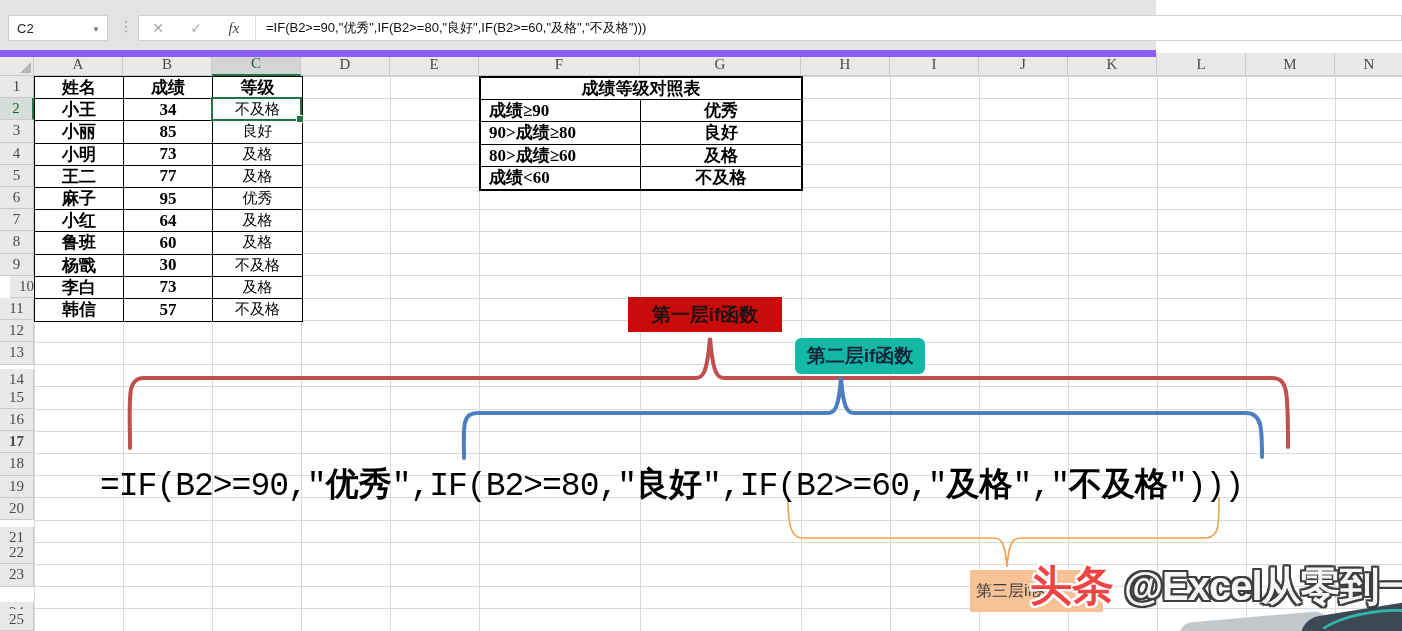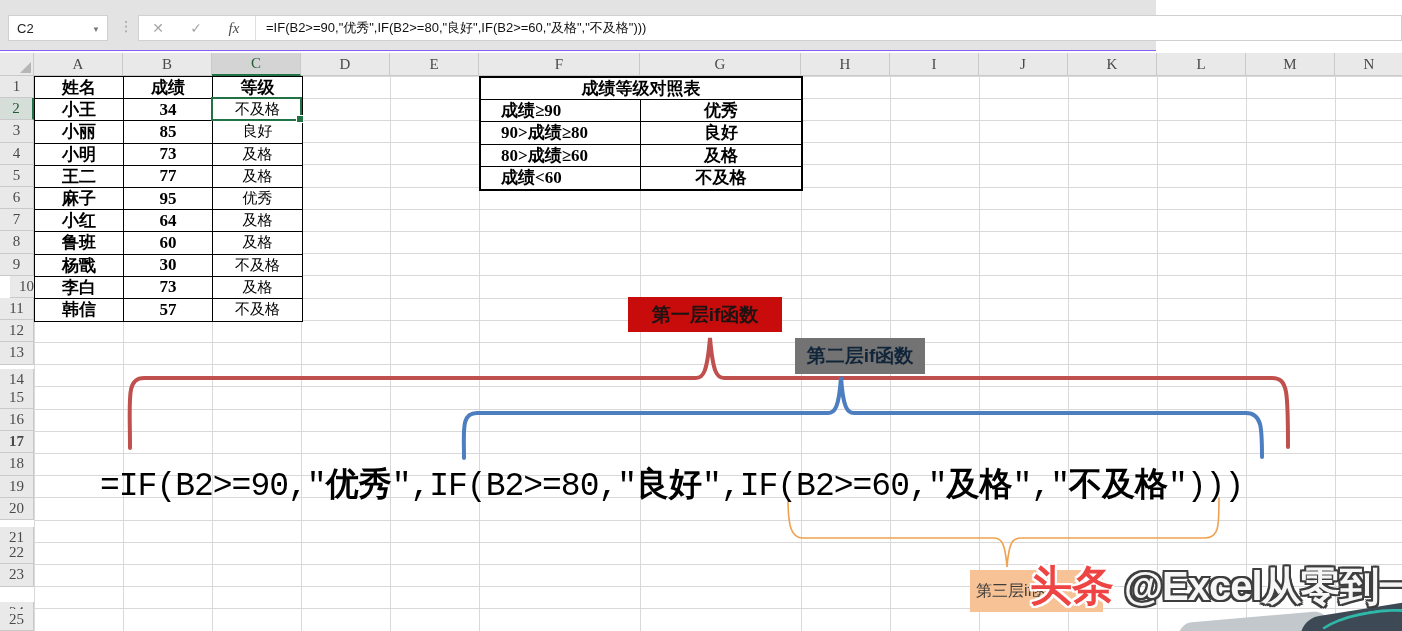--- a/index.html
+++ b/index.html
@@ -1,21 +1,21 @@
 <!DOCTYPE html>
 <html><head>
 <meta charset="utf-8">
 <style>
   html,body{margin:0;padding:0;background:#fff;}
   .app{position:relative;width:1402px;height:631px;background:#ffffff;overflow:hidden;
        font-family:"Liberation Sans",sans-serif;}
 
   
   .topbar{position:absolute;left:0;top:0;width:1156px;height:50px;background:#e3e3e3;
-          border-bottom:1px solid #8b5cf6;z-index:60;}
+          border-bottom:7px solid #8b5cf6;z-index:60;}
   .namebox{position:absolute;left:8px;top:15px;width:100px;height:26px;background:#fff;
            border:1px solid #d0d0d0;display:flex;align-items:center;font-size:13px;color:#222;
            padding-left:8px;box-sizing:border-box;}
   .nb-arrow{position:absolute;right:7px;top:9px;font-size:8px;color:#777;}
   .dots{position:absolute;left:119px;top:18px;color:#9a9a9a;font-size:14px;letter-spacing:-2px;}
   .fxpanel{position:absolute;left:138px;top:15px;width:1264px;height:26px;background:#fff;
            border:1px solid #d0d0d0;display:flex;align-items:center;box-sizing:border-box;}
   .fxicon{width:38px;text-align:center;color:#a6a6a6;font-size:14px;}
   .fx-fx{font-family:"Liberation Serif",serif;font-style:italic;color:#4a4a4a;font-size:15px;}
   .fsep{width:1px;height:24px;background:#dedede;margin:0 2px;}
@@ -45,21 +45,21 @@
                grid-auto-rows:22.2px;border:1px solid #000;}
   #grade-table{left:479px;top:76px;grid-template-columns:160px 160px;
                grid-auto-rows:22.2px;border:2px solid #000;}
   .xc{border-right:1px solid #000;border-bottom:1px solid #000;box-sizing:border-box;
       display:flex;align-items:center;justify-content:center;white-space:nowrap;overflow:hidden;
       font-family:"Liberation Serif","DejaVu Serif",serif;font-size:16px;color:#000;}
   .xc.lastcol{border-right:none;}
   .xc.lastrow{border-bottom:none;}
   .xc.b{font-weight:700;font-size:17px;}
   .xc.plain{font-weight:400;font-size:15px;}
-  .xc.left{justify-content:flex-start;padding-left:20px;}
+  .xc.left{justify-content:flex-start;padding-left:8px;}
   .xc.span2{grid-column:1 / 3;}
 
   
   .sel-box{position:absolute;left:211px;top:97px;width:91px;height:24px;
            border:2px solid #217346;box-sizing:border-box;z-index:12;}
   .handle{position:absolute;right:-4px;bottom:-4px;width:6px;height:6px;
           background:#217346;border:1px solid #fff;}
 
   
   #braces{position:absolute;left:0;top:0;z-index:20;pointer-events:none;}
@@ -253,21 +253,21 @@
     <i class="handle"></i>
   </div>
 
   <svg id="braces" width="1402" height="631">
     <path fill="none" stroke="#c0504d" stroke-width="4" stroke-linecap="round" d="M130,448 C130,398 126,378 144,378 L696,378 C703,378 707,373 710,338 C713,373 717,378 724,378 L1272,378 C1288,378 1288,392 1288,447"></path>
     <path fill="none" stroke="#4d7ebf" stroke-width="4" stroke-linecap="round" d="M464,458 C464,430 461,413 477,413 L828,413 C835,413 839,407 841,377 C843,407 847,413 854,413 L1246,413 C1262,413 1262,428 1262,457"></path>
     <path fill="none" stroke="#efa24f" stroke-width="1.6" stroke-linecap="round" d="M788,498 C788,526 791,538 803,538 L993,538 C1001,538 1005,541 1007,567 C1009,541 1013,538 1021,538 L1205,538 C1219,538 1219,526 1219,498"></path>
   </svg>
 
   <div id="lbl-red" class="lbl" style="background-color: rgb(200, 11, 11);">第一层if函数</div>
-  <div id="lbl-blue" class="lbl" style="background-color: #737373;">第二层if函数</div>
+  <div id="lbl-blue" class="lbl" style="background-color: #14b8a6; border-radius: 6px;">第二层if函数</div>
   <div id="lbl-orange" class="lbl" style="background-color: rgb(246, 194, 150);">第三层if函数</div>
 
   <div id="bigf">=IF(B2&gt;=90,"<span class="cjk">优秀</span>",IF(B2&gt;=80,"<span class="cjk">良好</span>",IF(B2&gt;=60,"<span class="cjk">及格</span>","<span class="cjk">不及格</span>")))</div>
 
   <div id="wm">
     <span class="brand">头条</span>
     <span class="handle-t">@Excel从零到一</span>
   </div>
 
   <div class="blob-gray"></div>

